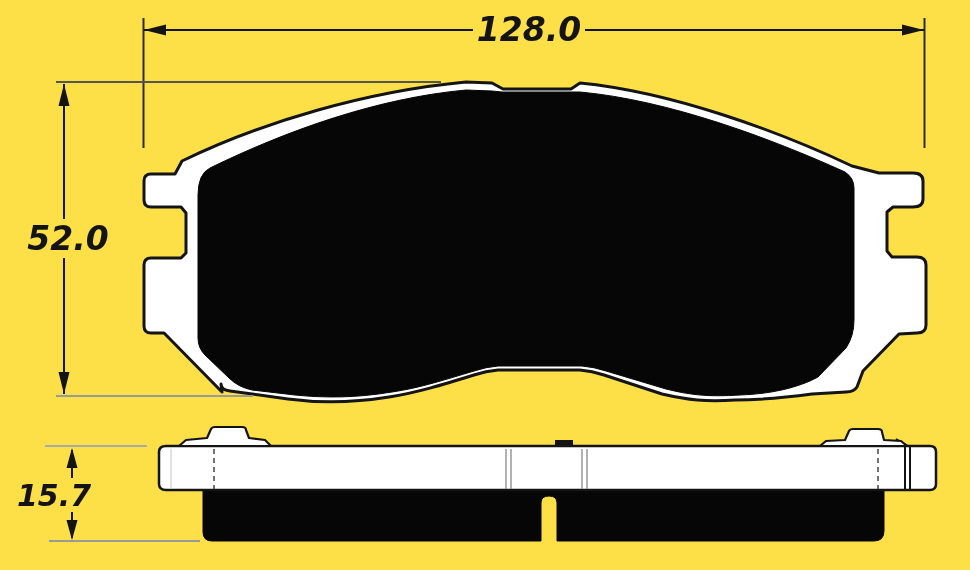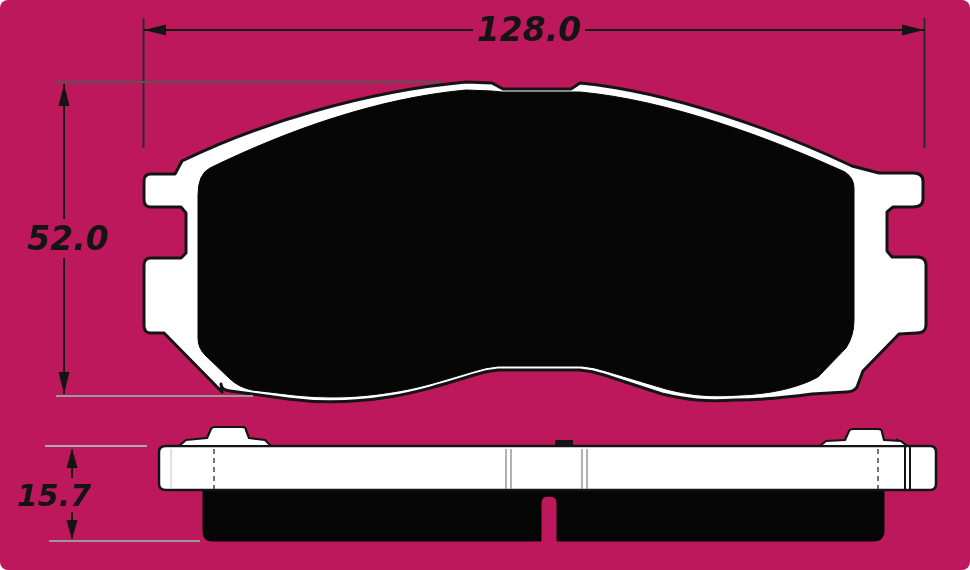--- a/index.html
+++ b/index.html
@@ -1,22 +1,21 @@
 <!DOCTYPE html>
 <html><head>
 <meta charset="utf-8">
 <style>
   html,body{margin:0;padding:0;background:#ffffff;}
   .canvas{
     position:relative;
     width:970px;height:570px;
-    background:#be185d;
+    background:#fde047;
     font-family:"DejaVu Sans",sans-serif;
     overflow:hidden;
-    border-radius:8px;
   }
   svg{display:block;}
   .dim-text{
     font-family:"DejaVu Sans",sans-serif;
     font-weight:bold;
     font-style:italic;
     fill:#141414;
     text-anchor:middle;
   }
 </style>

